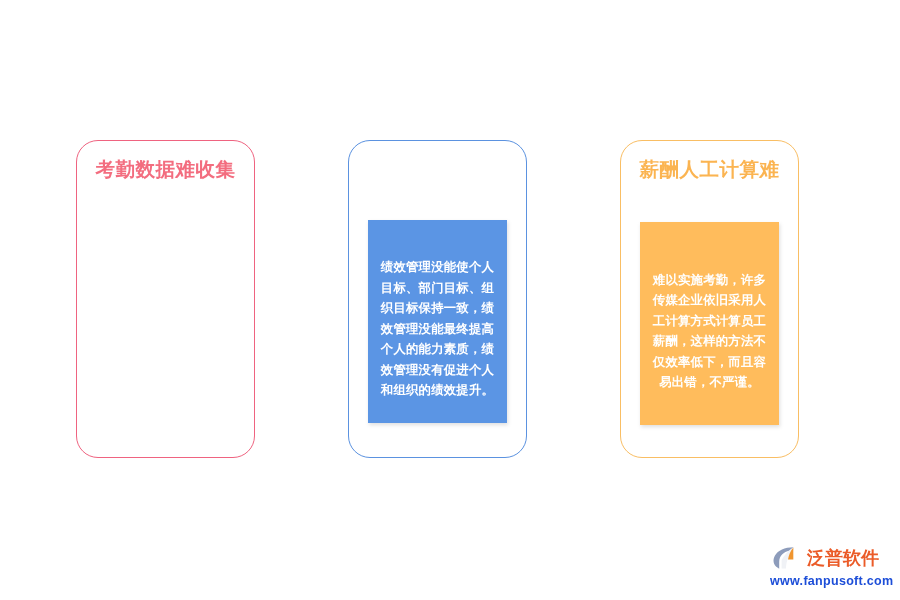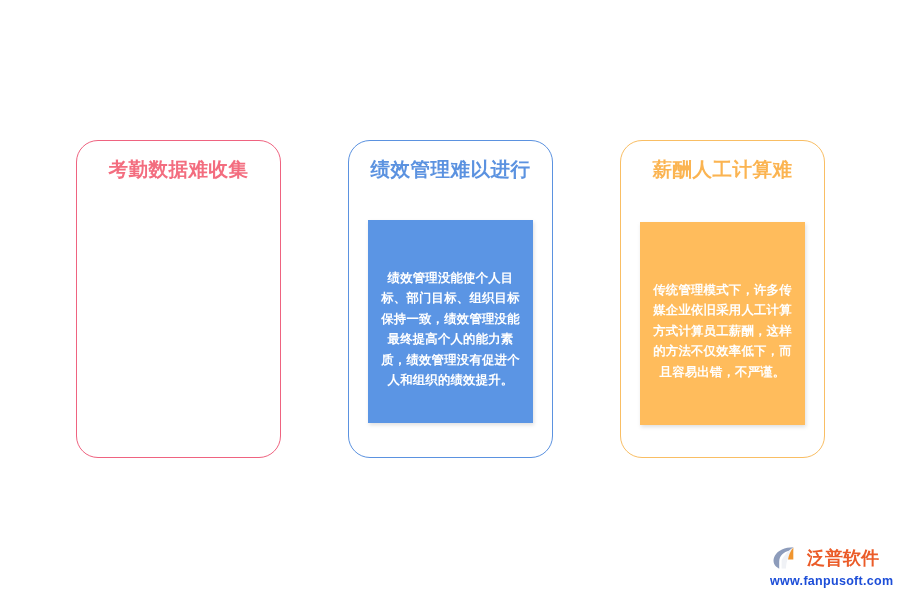--- a/index.html
+++ b/index.html
@@ -19,21 +19,21 @@
     position: absolute;
     left: 0;
     top: 0;
     width: 900px;
     height: 600px;
   }
 
   .card {
     position: absolute;
     top: 140px;
-    width: 205px;
+    width: 179px;
     height: 318px;
     border-radius: 22px;
     border: 1.6px solid #cccccc;
     box-sizing: border-box;
     background: #ffffff;
   }
 
   .card-title {
     position: absolute;
     left: 12px;
@@ -124,30 +124,29 @@
 </head>
 <body>
 
 <div id="stage">
 
   <div class="card" id="card-attendance">
     <div class="card-title">考勤数据难收集</div>
   </div>
 
   <div class="card" id="card-performance">
-    <div class="card-title">绩效管理难以进行</div>
     <div class="card-block">
       <div class="card-block-text">绩效管理没能使个人目标、部门目标、组织目标保持一致，绩效管理没能最终提高个人的能力素质，绩效管理没有促进个人和组织的绩效提升。</div>
     </div>
   </div>
 
   <div class="card" id="card-payroll">
     <div class="card-title">薪酬人工计算难</div>
     <div class="card-block">
-      <div class="card-block-text">传统管理模式下，许多传媒企业依旧采用人工计算方式计算员工薪酬，这样的方法不仅效率低下，而且容易出错，不严谨。</div>
+      <div class="card-block-text">难以实施考勤，许多传媒企业依旧采用人工计算方式计算员工薪酬，这样的方法不仅效率低下，而且容易出错，不严谨。</div>
     </div>
   </div>
 
   <div id="logo">
     <div id="logo-row">
       <svg id="logo-mark" viewBox="0 0 28 28">
         <path d="M23.5 3.2 C14.5 3.2 8.0 6.5 5.0 11.4 C2.3 15.8 3.4 21.0 7.4 23.6 L9.2 24.8 L9.2 18.0 C9.2 12.2 13.4 8.0 19.6 6.6 Z" fill="#8d9cbb"></path>
         <path d="M23.6 3.2 C18.8 6.4 14.4 10.6 11.6 16.0 L11.6 24.5 L16.0 24.5 C16.0 17.6 19.0 10.6 23.6 6.0 Z" fill="#f0f2f6"></path>
         <path d="M23.3 3.4 C20.4 7.0 18.6 11.2 18.0 15.6 L23.3 15.6 Z" fill="#f0952e"></path>
       </svg>

